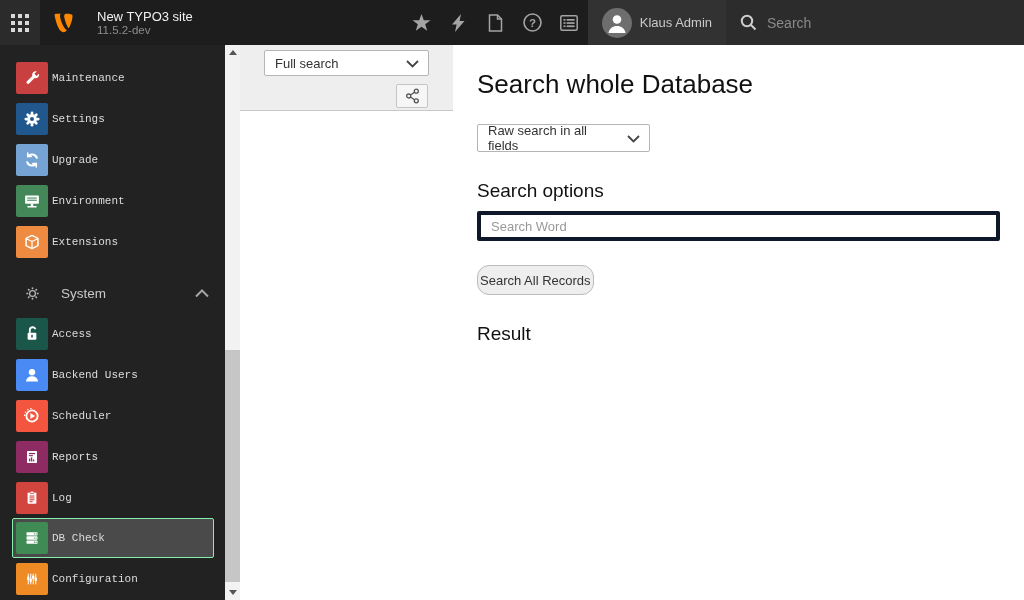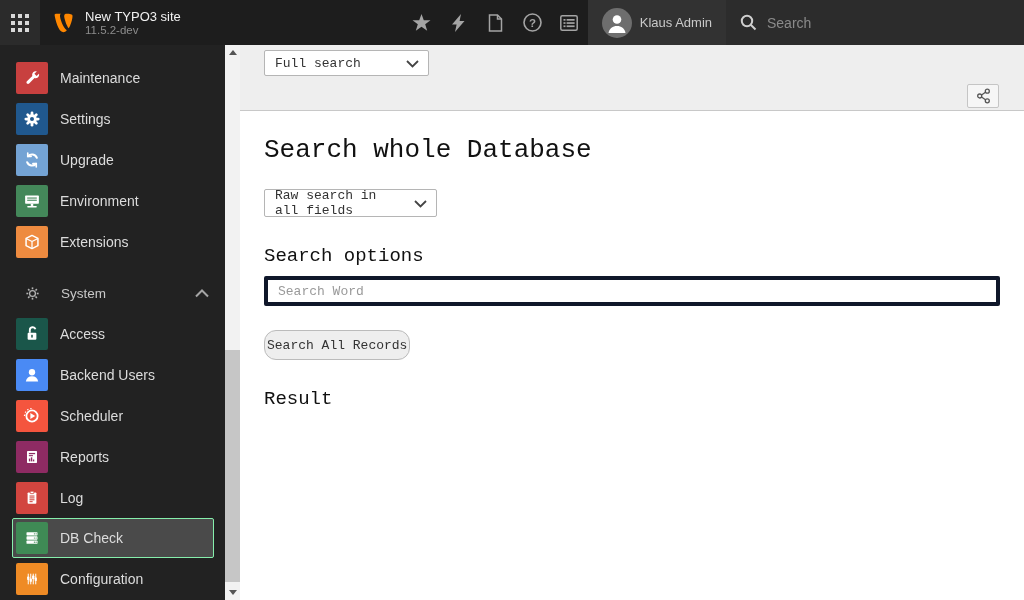--- a/index.html
+++ b/index.html
@@ -2,55 +2,55 @@
 <html><head>
 <meta charset="utf-8">
 <style>
   * { margin:0; padding:0; box-sizing:border-box; }
   html,body { width:1024px; height:600px; overflow:hidden; }
   body { font-family:"Liberation Sans","DejaVu Sans",sans-serif; background:#fff; }
 
   
   .topbar { height:45px; background:#1d1d1d; display:flex; align-items:stretch; }
   .modules-btn { width:40px; background:#2b2b2b; display:flex; align-items:center; justify-content:center; cursor:pointer; }
-  .brand { display:flex; align-items:center; padding-left:13px; gap:10px; }
+  .brand { display:flex; align-items:center; padding-left:13px; gap:22px; }
   .brand-text .site-name { color:#f1f1f1; font-size:13px; line-height:15px; }
   .brand-text .site-version { color:#8d8d8d; font-size:11.5px; line-height:13px; }
   .topbar-spacer { flex:1; }
   .tb-item { width:37px; display:flex; align-items:center; justify-content:center; cursor:pointer; }
   .tb-user { display:flex; align-items:center; gap:8px; padding:0 14px; background:#323232; cursor:pointer; }
   .tb-user .username { color:#c9c9c9; font-size:13px; }
   .avatar { width:30px; height:30px; border-radius:50%; background:#6e6e6e; overflow:hidden; flex:0 0 auto; }
   .tb-search { width:298px; background:#2c2c2c; display:flex; align-items:center; padding:0 14px; gap:10px; }
   .tb-search input { background:transparent; border:none; outline:none; color:#84cc16; font-size:14px; width:100%; }
   .tb-search input::placeholder { color:#8a8a8a; }
 
   
   .app-body { display:flex; height:555px; }
 
   
   .modulemenu { width:225px; background:#222222; padding-top:12px; overflow:hidden; }
   .mitem { height:41px; display:flex; align-items:center; padding-left:16px; cursor:pointer; color:#dcdcdc; }
   .mitem .tile { width:32px; height:32px; border-radius:2px; display:flex; align-items:center; justify-content:center; flex:0 0 auto; }
-  .mitem .mlabel { margin-left:12px; font-size:14px; }
+  .mitem .mlabel { margin-left:4px; font-size:11px;font-family:Liberation Mono, monospace; }
   .mitem.selected { background:#4a4a4a; border:1px solid #86efac; border-radius:2px; margin:0 11px 0 12px; padding-left:3px; height:40px; }
   .sys-header { height:32px; margin-top:15px; margin-bottom:4px; display:flex; align-items:center; padding:0 16px 0 24px; color:#c8c8c8; cursor:pointer; }
   .sys-header .mlabel { margin-left:20px; font-size:13.5px; flex:1; }
 
   
   .side-scrollbar { width:15px; background:#f2f2f2; position:relative; }
   .sb-arrow { position:absolute; left:0; width:15px; height:15px; display:flex; align-items:center; justify-content:center; cursor:pointer; }
   .sb-arrow.up { top:0; }
   .sb-arrow.down { bottom:0; }
   .tri-up { width:0; height:0; border-left:4px solid transparent; border-right:4px solid transparent; border-bottom:5px solid #555; }
   .tri-down { width:0; height:0; border-left:4px solid transparent; border-right:4px solid transparent; border-top:5px solid #555; }
   .sb-thumb { position:absolute; left:0; top:305px; width:15px; height:232px; background:#c6c6c6; cursor:pointer; }
 
   
-  .content { flex:1; display:flex; flex-direction:column; background:#fff;font-family:Liberation Mono, monospace; }
+  .content { flex:1; display:flex; background:#fff; }
   .docheader { background:#eeeeee; border-bottom:1px solid #c8c8c8; height:66px; }
   .dh-row1 { height:36px; display:flex; align-items:center; padding:0 24px; }
   .dh-row2 { height:29px; display:flex; align-items:center; justify-content:flex-end; padding:0 25px; }
   .pseudo-select { position:relative; background:#fff; border:1px solid #b5b5b5; border-radius:2px; height:26px; display:flex; align-items:center; padding:0 30px 0 10px; font-size:13px; color:#333; cursor:pointer; }
   .pseudo-select .chev { position:absolute; right:9px; top:50%; margin-top:-3px; }
   .share-btn { width:32px; height:24px; background:#f6f6f6; border:1px solid #c5c5c5; border-radius:2px; display:flex; align-items:center; justify-content:center; cursor:pointer; }
 
   .module-body { flex:1; padding:24px; overflow:hidden; }
   h1.page-title { font-size:26px; font-weight:500; color:#111; letter-spacing:0; }
   .mode-select { margin-top:24px; width:173px; height:28px; }

